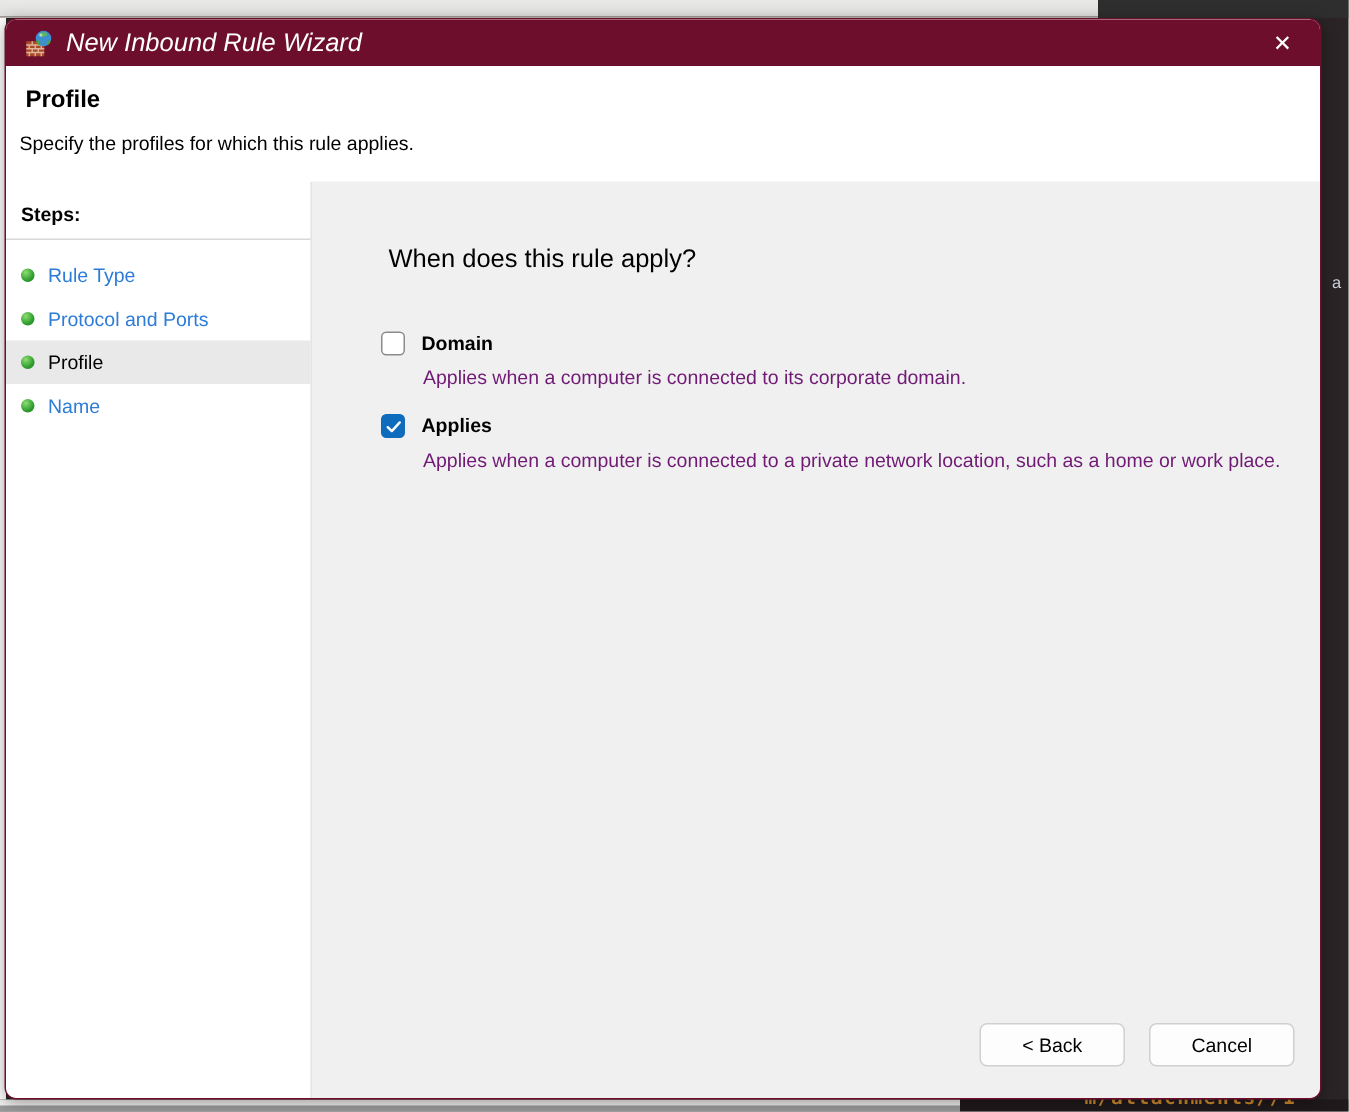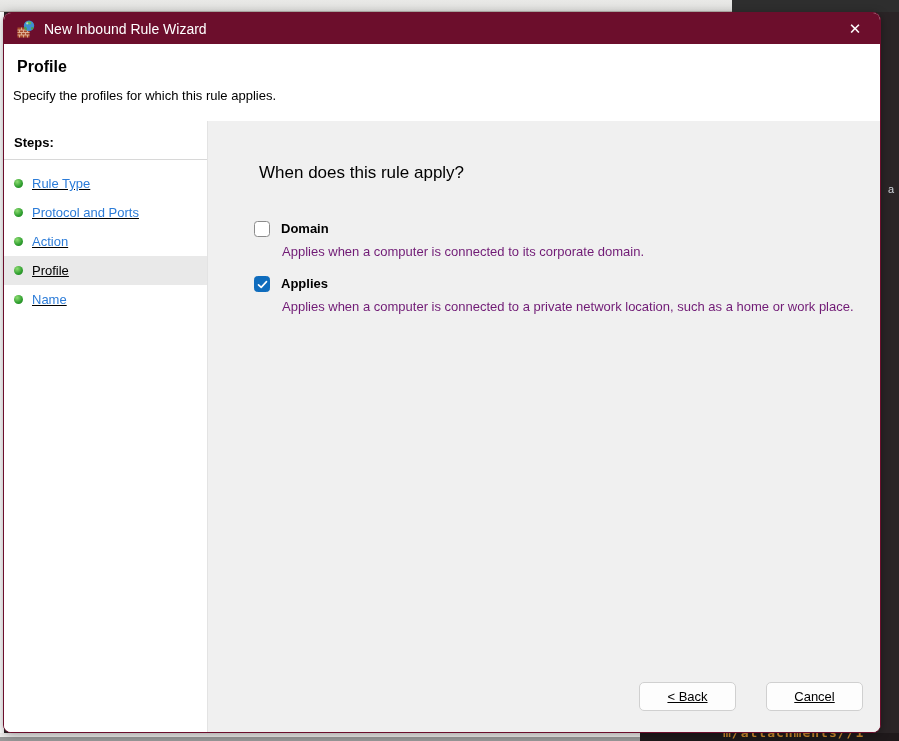--- a/index.html
+++ b/index.html
@@ -56,21 +56,21 @@
     display:flex; flex-direction:column;
     box-shadow:0 2px 10px rgba(0,0,0,.35);
   }
   .titlebar {
     height:31px; flex:0 0 31px;
     background:var(--maroon);
     display:flex; align-items:center;
     padding:0 12px 0 13px;
     color:#fff;
   }
-  .titlebar .title { font-size:14px; margin-left:9px; flex:1; }
+  .titlebar .title { font-size:17px; margin-left:9px; flex:1;font-style:italic; }
   .close-btn {
     width:26px; height:24px; display:flex; align-items:center; justify-content:center;
     font-size:15px; color:#fff; cursor:default; border-radius:4px;
   }
   .fw-icon { width:18px; height:18px; display:block; }
 
   .header { flex:0 0 77px; background:#fff; position:relative; }
   .header h1 {
     position:absolute; left:13px; top:14px;
     font-size:16px; font-weight:bold; color:#000;
@@ -88,21 +88,21 @@
     border-right:1px solid #e3e3e3;
   }
   .steps-heading {
     font-size:13px; font-weight:bold; color:#000;
     padding:14px 0 9px 10px;
     border-bottom:1px solid #d8d8d8;
     margin-bottom:9px;
   }
   .step-item {
     height:29px; display:flex; align-items:center;
-    padding-left:10px; cursor:default;text-decoration:underline;
+    padding-left:10px; cursor:default;
   }
   .step-item.current { background:#e9e9e9; }
   .bullet {
     width:9px; height:9px; border-radius:50%;
     background:radial-gradient(circle at 35% 30%, #8edd72, #2f9e2f 60%, #1c7a1c);
     margin-right:9px; flex:0 0 9px;
   }
   .step-label { font-size:13px; color:var(--link); }
   .step-item.current .step-label { color:#000; }
 
@@ -126,21 +126,21 @@
   .checkbox.checked .tick { display:block; }
   .opt-label { font-size:13px; font-weight:bold; margin-left:11px; }
   .opt-desc {
     font-size:13px; color:#701a75; margin:7px 0 0 28px;
     max-width:602px; line-height:15.5px;
   }
 
   
   .buttons {
     position:absolute; right:17px; bottom:21px;
-    display:flex; gap:21px;text-decoration:underline;
+    display:flex; gap:7px;
   }
   .btn {
     width:97px; height:29px;
     background:#fdfdfd;
     border:1px solid #d0d0d0; border-radius:5px;
     font-family:"Liberation Sans", sans-serif;
     font-size:13px; color:#000;
     cursor:default;
   }
   .btn.default { border:2px solid #7cb1e3; }
@@ -202,24 +202,20 @@
       <div class="steps-heading">Steps:</div>
 
       <div class="step-item">
         <span class="bullet"></span>
         <span class="step-label">Rule Type</span>
       </div>
       <div class="step-item">
         <span class="bullet"></span>
         <span class="step-label">Protocol and Ports</span>
       </div>
-      <div class="step-item">
-        <span class="bullet"></span>
-        <span class="step-label">Action</span>
-      </div>
       <div class="step-item current">
         <span class="bullet"></span>
         <span class="step-label">Profile</span>
       </div>
       <div class="step-item">
         <span class="bullet"></span>
         <span class="step-label">Name</span>
       </div>
     </div>
 

